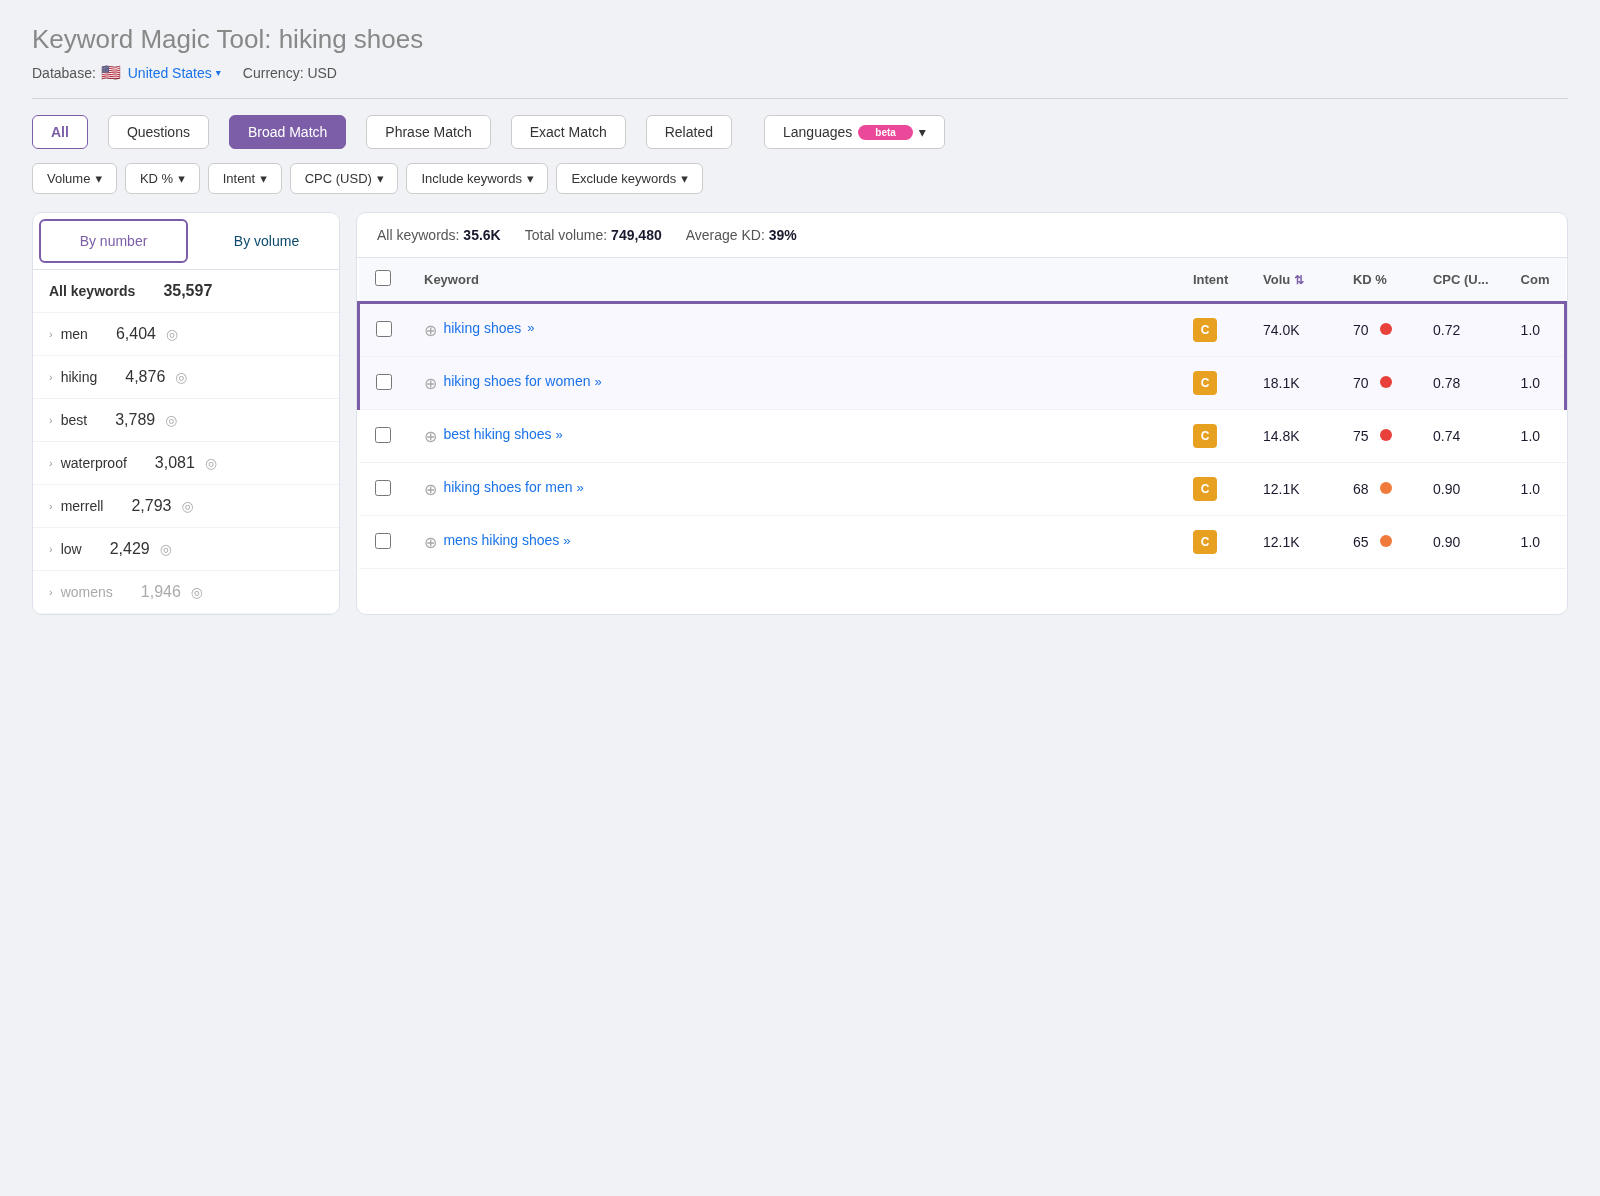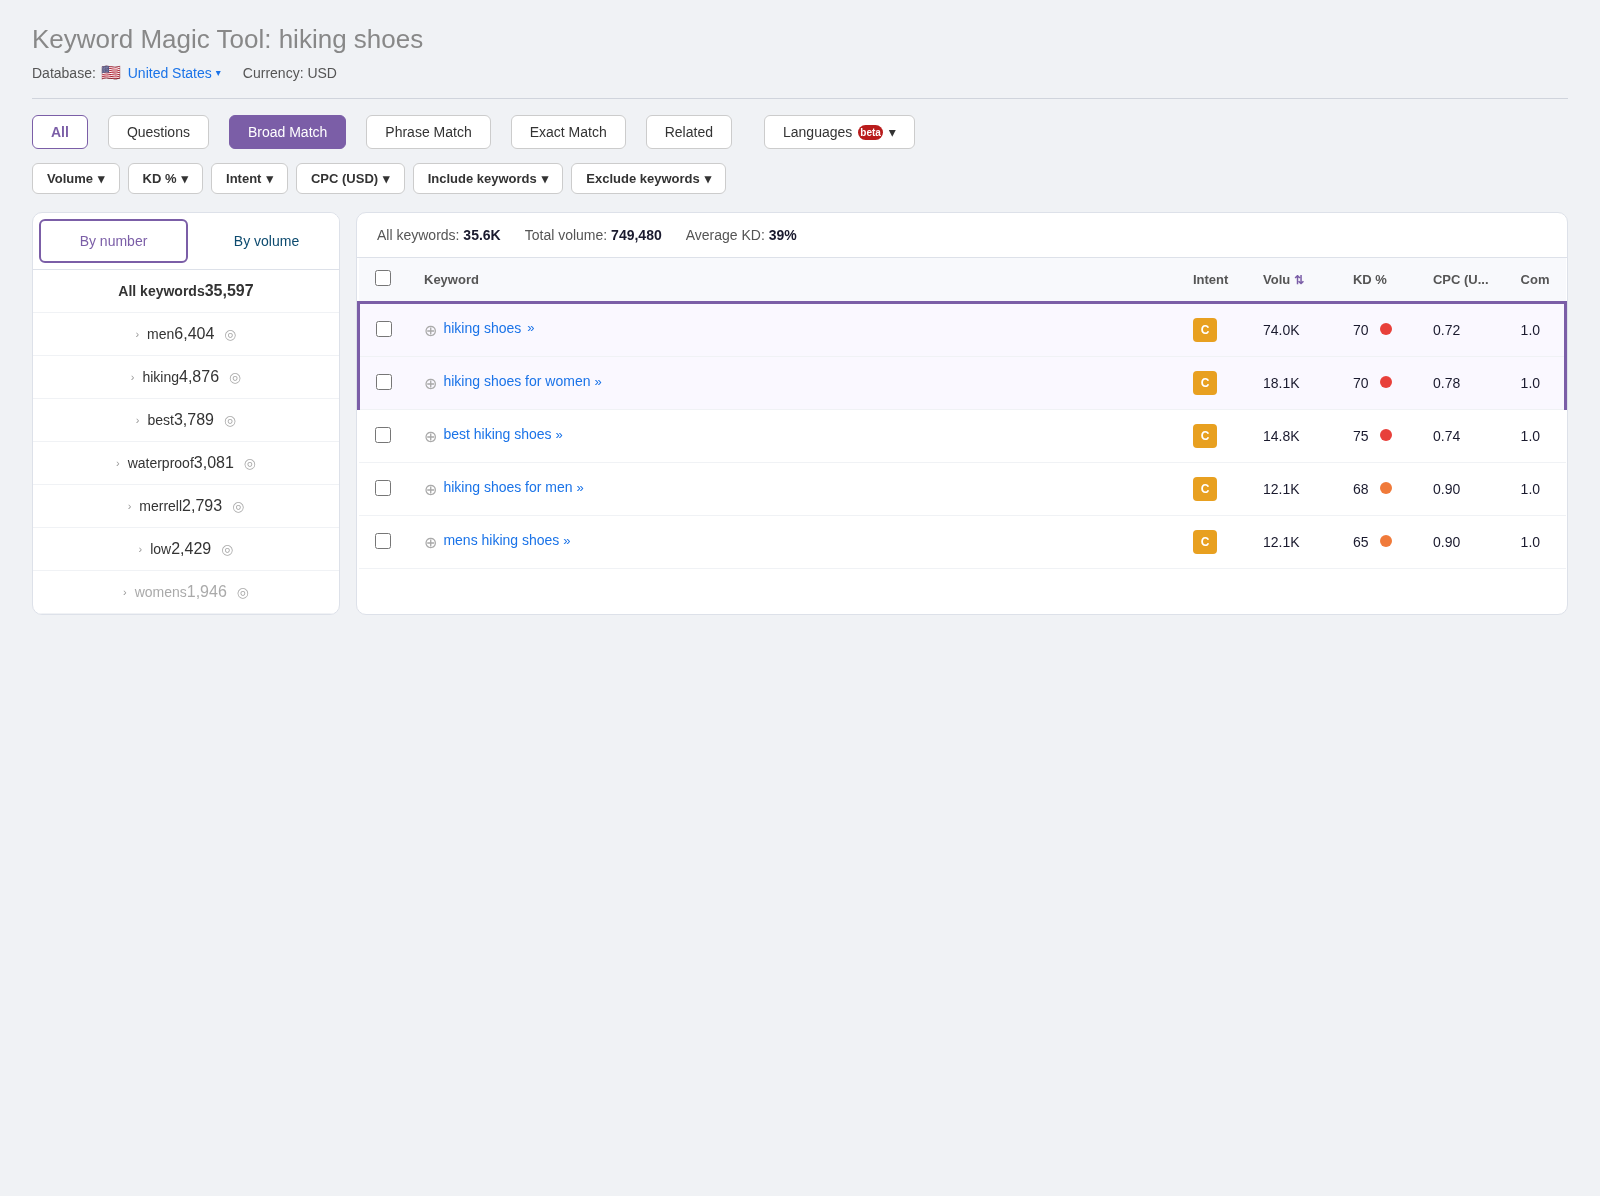--- a/index.html
+++ b/index.html
@@ -15,36 +15,36 @@
     .chevron-small { font-size: 10px; }
     .currency-text { color: #555; }
 
     .divider { border: none; border-top: 1px solid #d0d4dc; margin: 16px 0; }
 
     .tabs-row { display: flex; align-items: center; gap: 20px; margin-bottom: 14px; flex-wrap: wrap; }
     .tab-btn { padding: 8px 18px; border-radius: 6px; border: 1.5px solid #ccc; background: #fff; color: #333; font-size: 14px; cursor: pointer; font-weight: 500; transition: all 0.15s; }
     .tab-btn.active { border-color: #7b5ea7; color: #7b5ea7; background: #fff; font-weight: 600; }
     .tab-btn.selected-fill { background: #7b5ea7; color: #fff; border-color: #7b5ea7; }
     .tab-btn.languages-btn { display: flex; align-items: center; gap: 6px; margin-left: 12px; }
-    .beta-badge { background: #b91c1c; color: #fff; font-size: 10px; font-weight: 700; padding: 2px 2px; border-radius: 10px; }
+    .beta-badge { background: #ec4899; color: #fff; font-size: 10px; font-weight: 700; padding: 2px 17px; border-radius: 10px; }
 
     .filters-row { display: flex; gap: 8px; flex-wrap: wrap; margin-bottom: 18px; }
-    .filter-btn { padding: 7px 14px; border-radius: 6px; border: 1.5px solid #ccc; background: #fff; color: #333; font-size: 13px; cursor: pointer; display: flex; align-items: center; gap: 5px; font-weight: 700; }
+    .filter-btn { padding: 7px 14px; border-radius: 6px; border: 1.5px solid #ccc; background: #fff; color: #333; font-size: 13px; cursor: pointer; display: flex; align-items: center; gap: 5px; font-weight: 400; }
 
     .main-content { display: flex; gap: 16px; }
 
     
     .left-panel { width: 308px; min-width: 260px; background: #fff; border-radius: 10px; border: 1px solid #dde1e9; overflow: hidden; }
     .left-panel-btns { display: flex; border-bottom: 1px solid #dde1e9; }
     .lpanel-btn { flex: 1; padding: 12px 0; text-align: center; font-size: 14px; font-weight: 500; cursor: pointer; border: none; background: #fff; color: #555; }
     .lpanel-btn.active { background: #fff; color: #7b5ea7; border: 2px solid #7b5ea7; border-radius: 6px; margin: 6px; }
     .lpanel-btn:not(.active) { color: #0c4a6e; }
 
     .kw-list { overflow-y: auto; }
-    .kw-row { display: flex; align-items: center; justify-content: center; padding: 12px 16px; border-bottom: 1px solid #f0f2f5; cursor: pointer; }
+    .kw-row { display: flex; align-items: center; justify-content: flex-start; padding: 12px 16px; border-bottom: 1px solid #f0f2f5; cursor: pointer; gap: 28px; }
     .kw-row.header-row { font-weight: 600; color: #1a1a2e; background: #fff; }
     .kw-row-left { display: flex; align-items: center; gap: 8px; }
     .kw-chevron { color: #999; font-size: 11px; }
     .kw-name { font-size: 14px; color: #333; }
     .kw-row.header-row .kw-name { font-weight: 700; font-size: 14px; }
     .kw-count { font-size: 16px; color: #333; font-weight: 500; }
     .kw-row.header-row .kw-count { font-weight: 700; }
     .eye-icon { color: #aaa; font-size: 14px; cursor: pointer; }
     .kw-row-right { display: flex; align-items: center; gap: 10px; }
 

